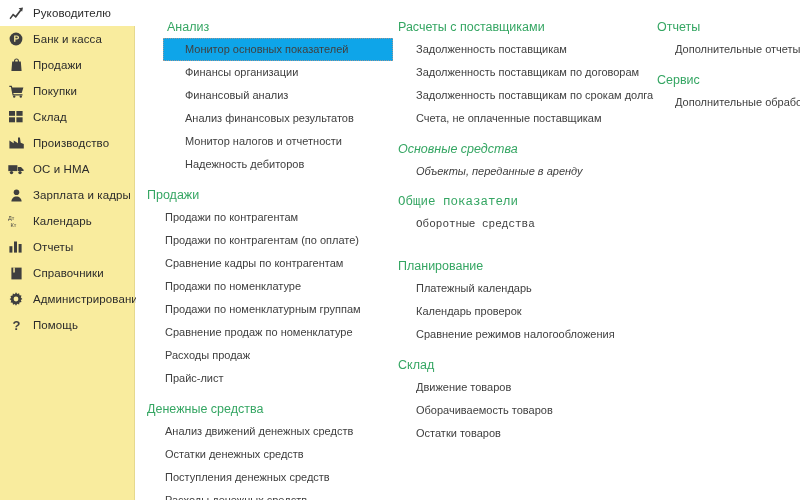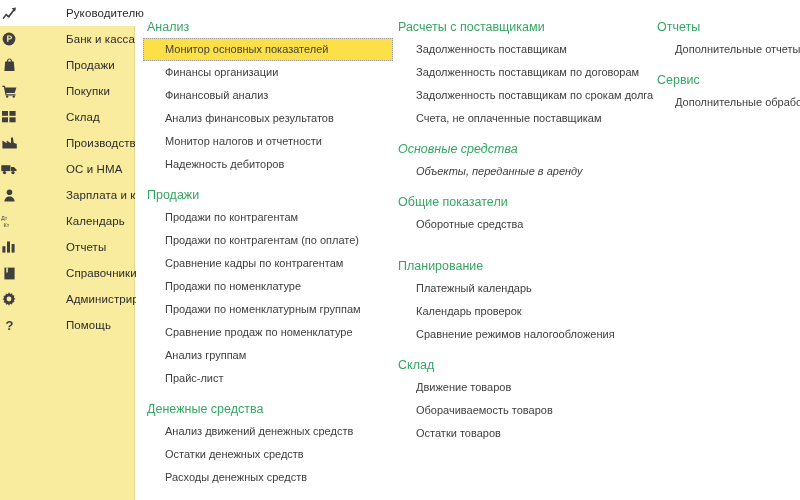--- a/index.html
+++ b/index.html
@@ -28,23 +28,22 @@
     height: 500px;
     background: #f9ec9e;
     border-right: 1px solid #e6d98e;
   }
 
   .nav-item {
     position: relative;
     display: flex;
     align-items: center;
     height: 26px;
-    padding-left: 0;
+    padding-left: 7px;
     cursor: default;
-    gap: 40px;
   }
 
   .nav-item.active {
     background: #ffffff;
     width: 139px;
     z-index: 3;
     box-shadow: 0 0 0 0 transparent;
   }
 
   .nav-icon {
@@ -101,21 +100,21 @@
     color: #404040;
     line-height: 13px;
     padding: 4px 3px 4px 21px;
     white-space: nowrap;
     cursor: default;
     border: 1px solid transparent;
   }
 
   .menu-item.focused {
     border: 1px dotted #9a9a9a;
-    background: #fde047;
+    background: #0ea5e9;
   }
 </style>
 </head>
 <body>
 
 <div class="app">
 
   <nav class="sidebar" id="sidebar">
       <div class="nav-item active">
         <span class="nav-icon">
@@ -234,70 +233,71 @@
           <svg width="12" height="14" viewBox="0 0 12 14">
             <text x="2.6" y="12.2" font-family="Liberation Sans, sans-serif" font-size="13" font-weight="bold" fill="currentColor">?</text>
           </svg>
         </span>
         <span class="nav-label">Помощь</span>
       </div>
     </nav>
 
   <main class="content">
     <div class="column col-1" id="col-1">
-        <div class="group" style="margin-bottom: 12px; margin-top: 20px;">
+        <div class="group" style="margin-bottom: 12px; margin-top: 20px; margin-left: 20px;">
           <div class="group-title">Анализ</div>
           <div class="group-items">
             <div class="menu-item focused">Монитор основных показателей</div>
             <div class="menu-item">Финансы организации</div>
             <div class="menu-item">Финансовый анализ</div>
             <div class="menu-item">Анализ финансовых результатов</div>
             <div class="menu-item">Монитор налогов и отчетности</div>
             <div class="menu-item">Надежность дебиторов</div>
           </div>
         </div>
         <div class="group" style="margin-bottom: 12px; margin-top: 0px;">
           <div class="group-title">Продажи</div>
           <div class="group-items">
             <div class="menu-item">Продажи по контрагентам</div>
             <div class="menu-item">Продажи по контрагентам (по оплате)</div>
             <div class="menu-item">Сравнение кадры по контрагентам</div>
             <div class="menu-item">Продажи по номенклатуре</div>
             <div class="menu-item">Продажи по номенклатурным группам</div>
             <div class="menu-item">Сравнение продаж по номенклатуре</div>
-            <div class="menu-item">Анализ группам</div>
+            <div class="menu-item">Расходы продаж</div>
             <div class="menu-item">Прайс-лист</div>
           </div>
         </div>
         <div class="group" style="margin-bottom: 12px; margin-top: 0px;">
           <div class="group-title">Денежные средства</div>
           <div class="group-items">
             <div class="menu-item">Анализ движений денежных средств</div>
             <div class="menu-item">Остатки денежных средств</div>
+            <div class="menu-item">Поступления денежных средств</div>
             <div class="menu-item">Расходы денежных средств</div>
           </div>
         </div>
       </div>
     <div class="column col-2" id="col-2">
         <div class="group" style="margin-bottom: 12px; margin-top: 20px;">
           <div class="group-title">Расчеты с поставщиками</div>
           <div class="group-items">
             <div class="menu-item">Задолженность поставщикам</div>
             <div class="menu-item">Задолженность поставщикам по договорам</div>
             <div class="menu-item">Задолженность поставщикам по срокам долга</div>
             <div class="menu-item">Счета, не оплаченные поставщикам</div>
           </div>
         </div>
         <div class="group" style="margin-bottom: 12px; margin-top: 0px; font-style: italic;">
           <div class="group-title">Основные средства</div>
           <div class="group-items">
             <div class="menu-item">Объекты, переданные в аренду</div>
           </div>
         </div>
-        <div class="group" style="margin-bottom: 23px; margin-top: 0px;">
+        <div class="group" style="margin-bottom: 23px; margin-top: 0px; font-family: Liberation Mono, monospace;">
           <div class="group-title">Общие показатели</div>
           <div class="group-items">
             <div class="menu-item">Оборотные средства</div>
           </div>
         </div>
         <div class="group" style="margin-bottom: 12px; margin-top: 16px;">
           <div class="group-title">Планирование</div>
           <div class="group-items">
             <div class="menu-item">Платежный календарь</div>
             <div class="menu-item">Календарь проверок</div>

